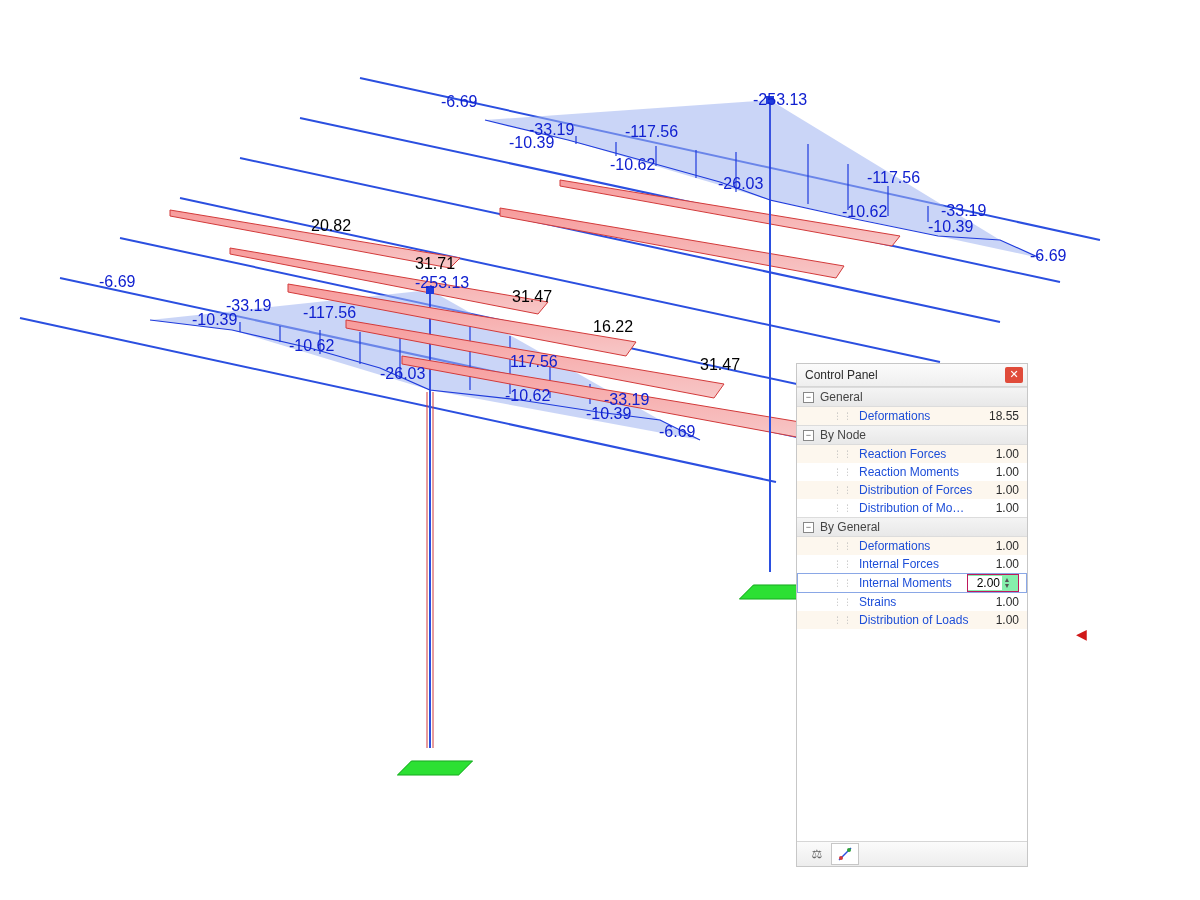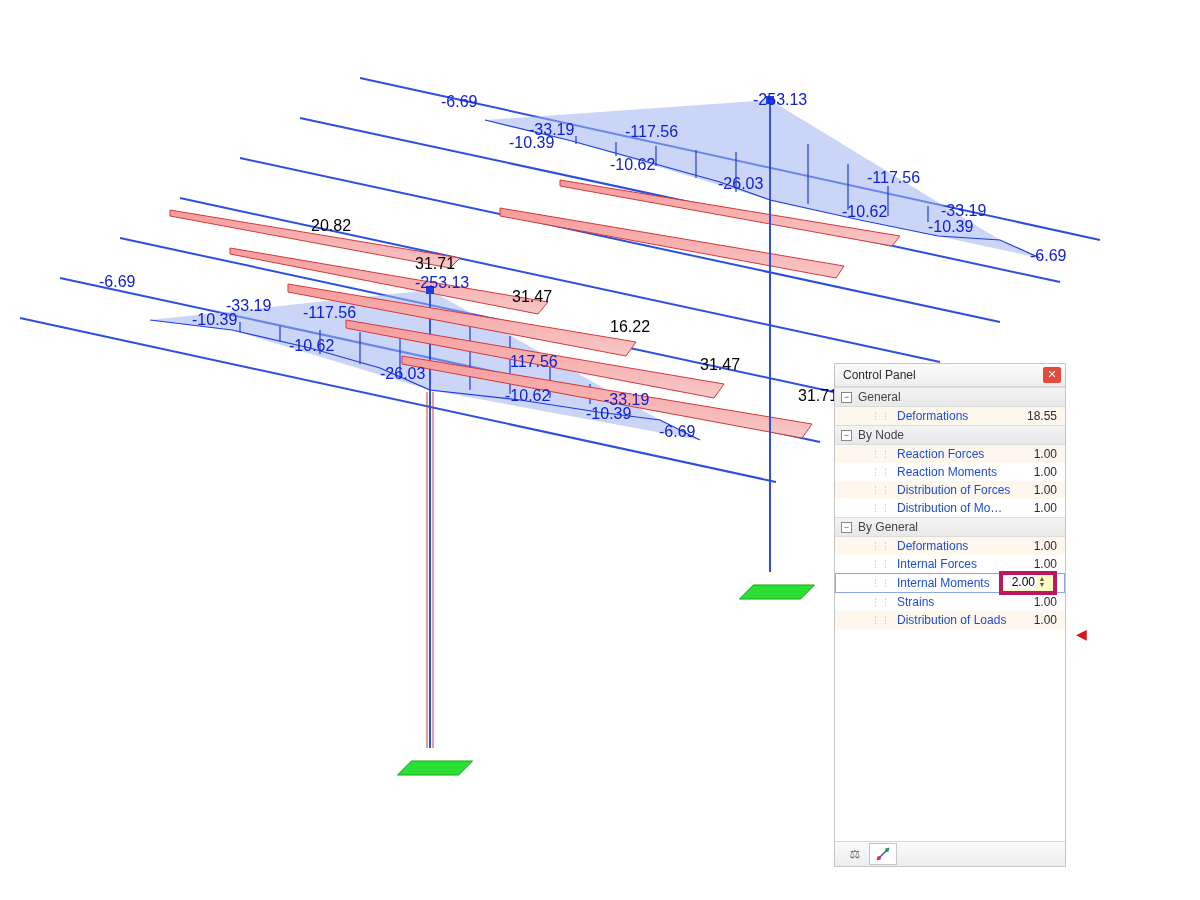--- a/index.html
+++ b/index.html
@@ -4,34 +4,34 @@
 <style>
   html,body{margin:0;padding:0;width:1200px;height:900px;background:#fff;font-family:"Segoe UI",Tahoma,sans-serif;font-size:12px;color:#333;overflow:hidden}
   #canvas{position:absolute;left:0;top:0;width:1200px;height:900px;pointer-events:none}
   
   .lbl{position:absolute;font-size:16px;line-height:12px;white-space:nowrap}
   .lbl.blue{color:#1020d0}
   .lbl.red{color:#000000}
   
   .pad{position:absolute;width:60px;height:30px;background:#2ce033;border:1px solid #18a022;transform:skewX(-45deg) scaleY(.45)}
   
-  #panel{position:absolute;left:834px;top:363px;width:230px;height:502px;background:#fff;border:1px solid #c7c7c7}
+  #panel{position:absolute;left:796px;top:363px;width:230px;height:502px;background:#fff;border:1px solid #c7c7c7}
   #panel .hdr{height:22px;background:linear-gradient(#fbfbfb,#efefef);border-bottom:1px solid #d6d6d6;padding:0 4px 0 8px;display:flex;align-items:center}
   #panel .hdr span.ttl{flex:1;font-size:12px;color:#2b2b2b}
   #panel .hdr .close{width:18px;height:16px;background:#e04b3a;color:#fff;font-size:11px;line-height:15px;text-align:center;border-radius:2px;cursor:pointer}
   #panel .sub{padding:6px 10px 2px 10px;color:#333}
   #panel .grp-h{display:flex;align-items:center;height:18px;background:linear-gradient(#f4f4f4,#e8e8e8);border-top:1px solid #dcdcdc;border-bottom:1px solid #dcdcdc;padding-left:6px;color:#444}
   #panel .grp-h .box{width:9px;height:9px;border:1px solid #888;margin-right:6px;font-size:9px;line-height:8px;text-align:center;color:#555;background:#fff}
   #panel .row{display:flex;align-items:center;height:18px;padding-left:36px;padding-right:8px}
   #panel .row.alt{background:#fdf7ee}
   #panel .row.sel{background:#fff;border:1px solid #8aa7e6;padding-left:35px;padding-right:7px}
   #panel .row .dots{color:#bbb;margin-right:6px;font-size:9px;letter-spacing:1px}
   #panel .row .nm{flex:1;color:#1d4ed8}
   #panel .row .val{width:44px;text-align:right;color:#2b2b2b}
-  #panel .row .spin{width:50px;height:16px;border:4px solid #be185d;background:#fef9c3;display:flex;}
+  #panel .row .spin{width:50px;height:16px;border:1px solid #be185d;background:#86efac;display:flex;align-items:center}
   #panel .row .spin input{border:0;width:30px;height:14px;font-size:12px;text-align:right;padding:0 2px;outline:none}
   #panel .row .spin .ar{width:10px;height:14px;display:flex;flex-direction:column;justify-content:center;font-size:7px;color:#555;line-height:6px;text-align:center}
   #panel .foot{position:absolute;left:0;right:0;bottom:0;height:24px;background:linear-gradient(#fbfbfb,#ededed);border-top:1px solid #d6d6d6;display:flex;align-items:center;padding-left:6px;gap:0}
   #panel .foot .ico{width:26px;height:20px;display:flex;align-items:center;justify-content:center;color:#666;border:1px solid transparent}
   #panel .foot .ico.sel{background:#fff;border:1px solid #c7c7c7}
   .callout{position:absolute;color:#d01818;font-size:14px}
 </style>
 </head>
 <body>
 
@@ -140,21 +140,21 @@
     <span class="lbl blue" style="left: 289px; top: 340px;">-10.62</span>
     <span class="lbl blue" style="left: 380px; top: 368px;">-26.03</span>
     <span class="lbl blue" style="left: 510px; top: 356px;">117.56</span>
     <span class="lbl blue" style="left: 505px; top: 390px;">-10.62</span>
     <span class="lbl blue" style="left: 604px; top: 394px;">-33.19</span>
     <span class="lbl blue" style="left: 586px; top: 408px;">-10.39</span>
     <span class="lbl blue" style="left: 659px; top: 426px;">-6.69</span>
     <span class="lbl red" style="left: 311px; top: 220px;">20.82</span>
     <span class="lbl red" style="left: 415px; top: 258px;">31.71</span>
     <span class="lbl red" style="left: 512px; top: 291px;">31.47</span>
-    <span class="lbl red" style="left: 610px; top: 321px;">16.22</span>
+    <span class="lbl red" style="left: 593px; top: 321px;">16.22</span>
     <span class="lbl red" style="left: 700px; top: 359px;">31.47</span>
     <span class="lbl red" style="left: 798px; top: 390px;">31.71</span>
   </div>
 
 <span class="callout" style="left:1076px;top:626px">◀</span>
 
 <div id="panel">
   <div class="hdr">
     <span class="ttl">Control Panel</span>
     <span class="close">✕</span>

